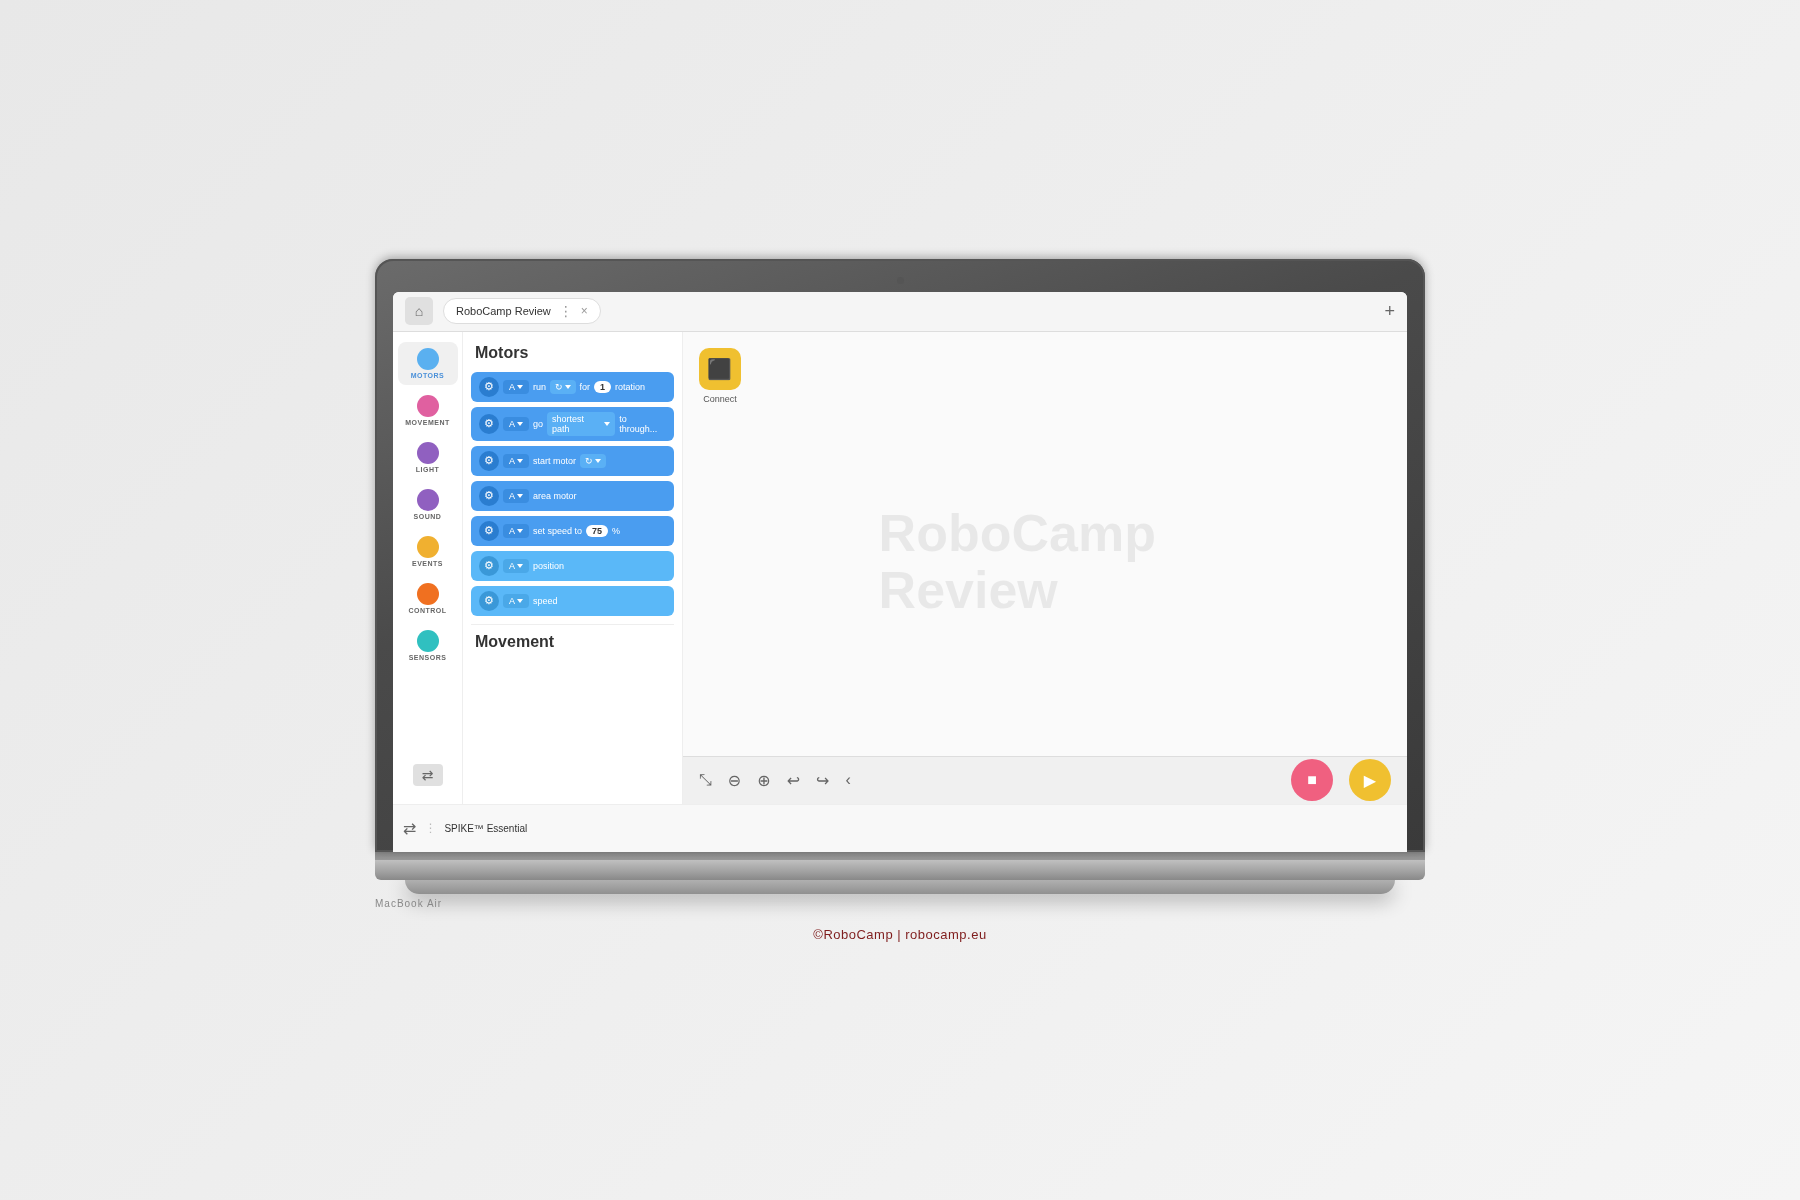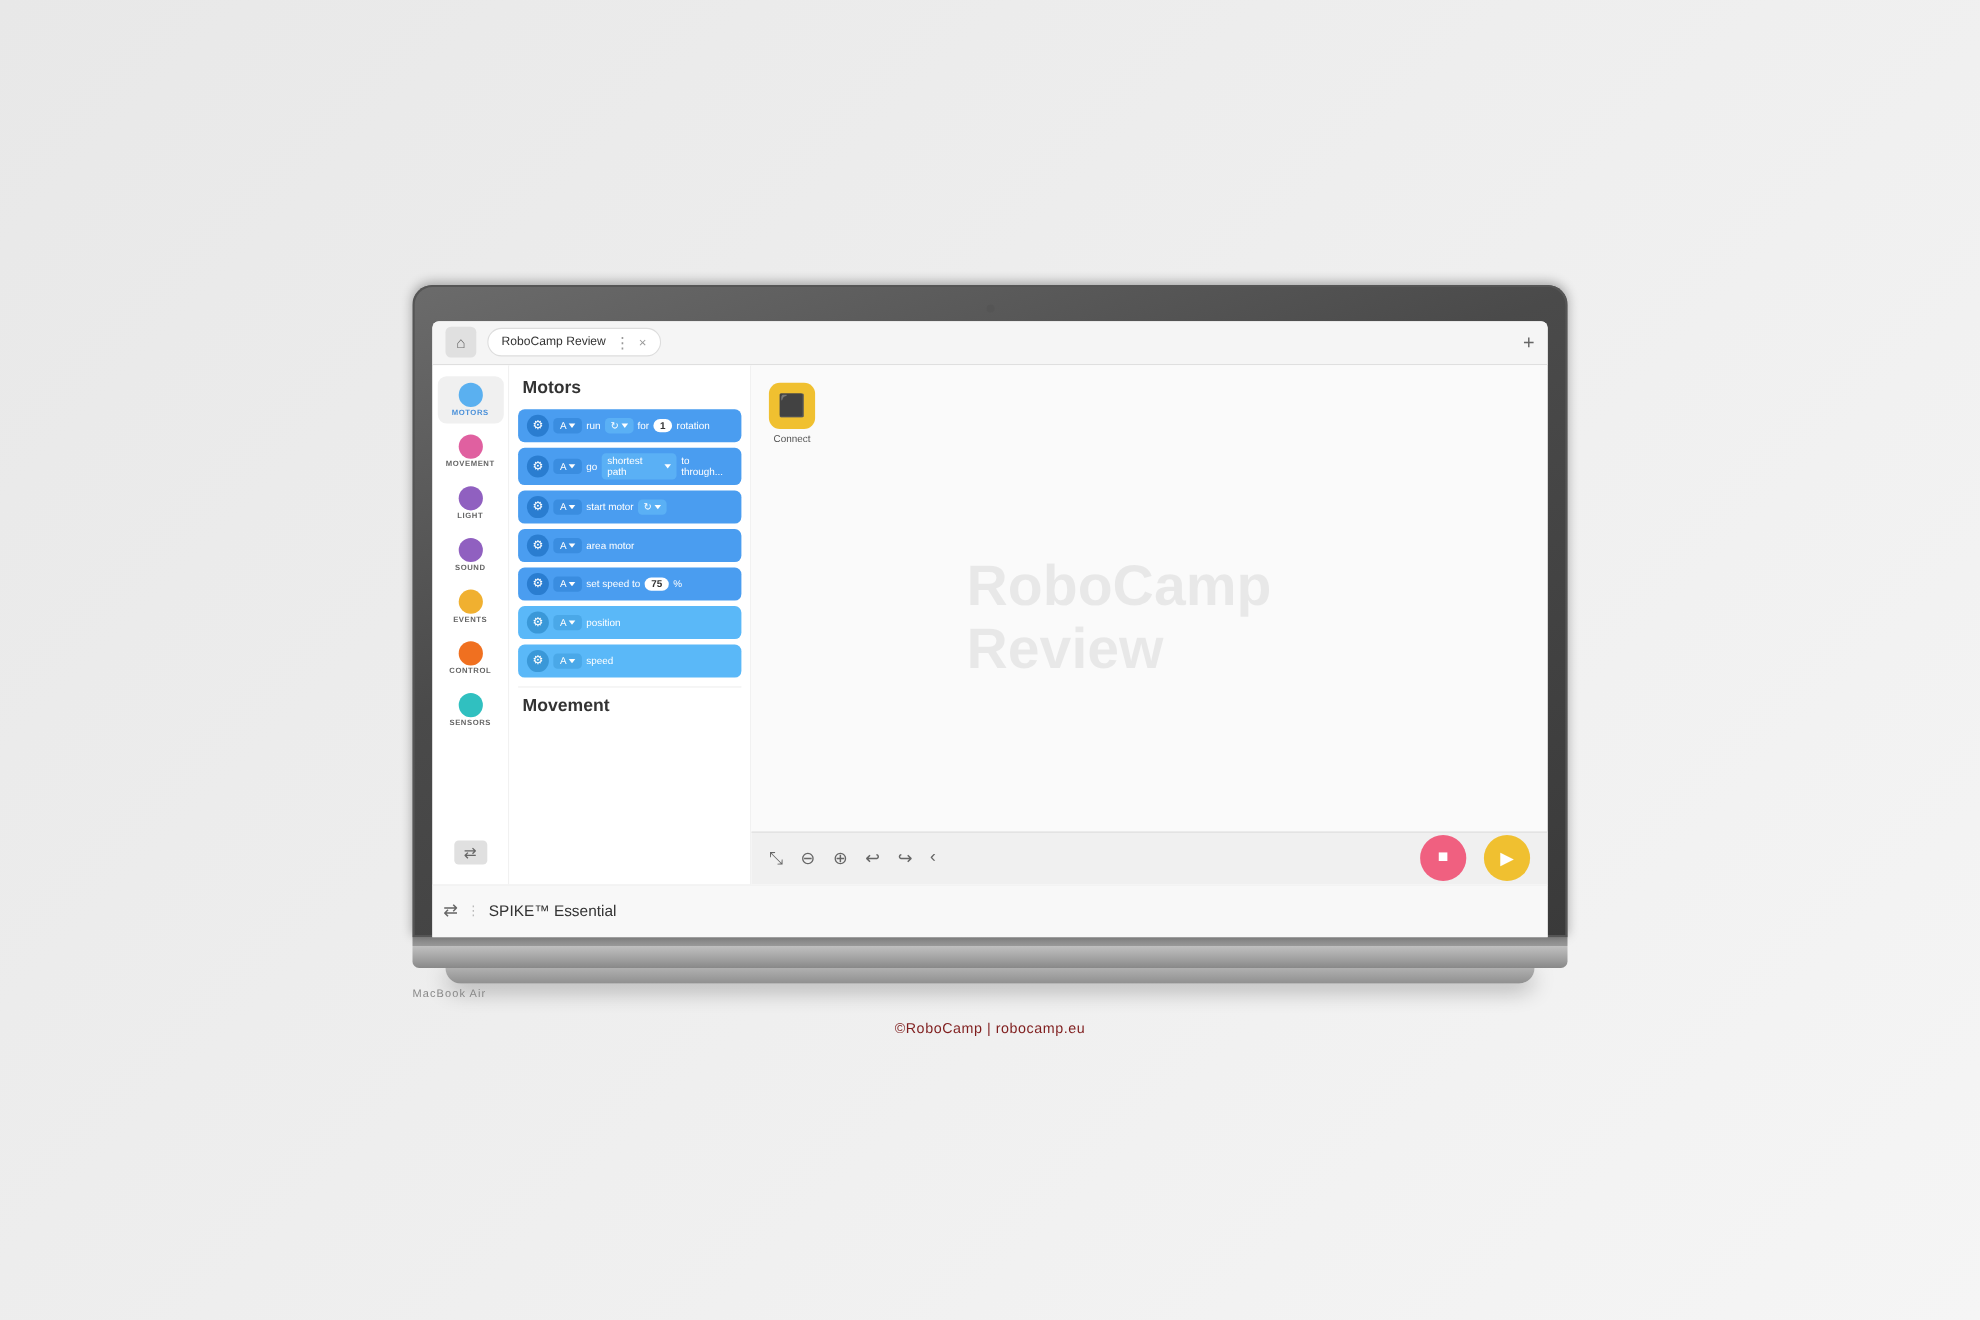--- a/index.html
+++ b/index.html
@@ -261,21 +261,21 @@
       gap: 8px;
       flex-shrink: 0;
     }
 
     .bottom-icon {
       color: #666;
       font-size: 16px;
     }
 
     .bottom-label {
-      font-size: 14px;
+      font-size: 10px;
       color: #333;
     }
 
     
     .programming-area {
       flex: 1;
       position: relative;
       background: #fafafa;
       overflow: hidden;
     }

